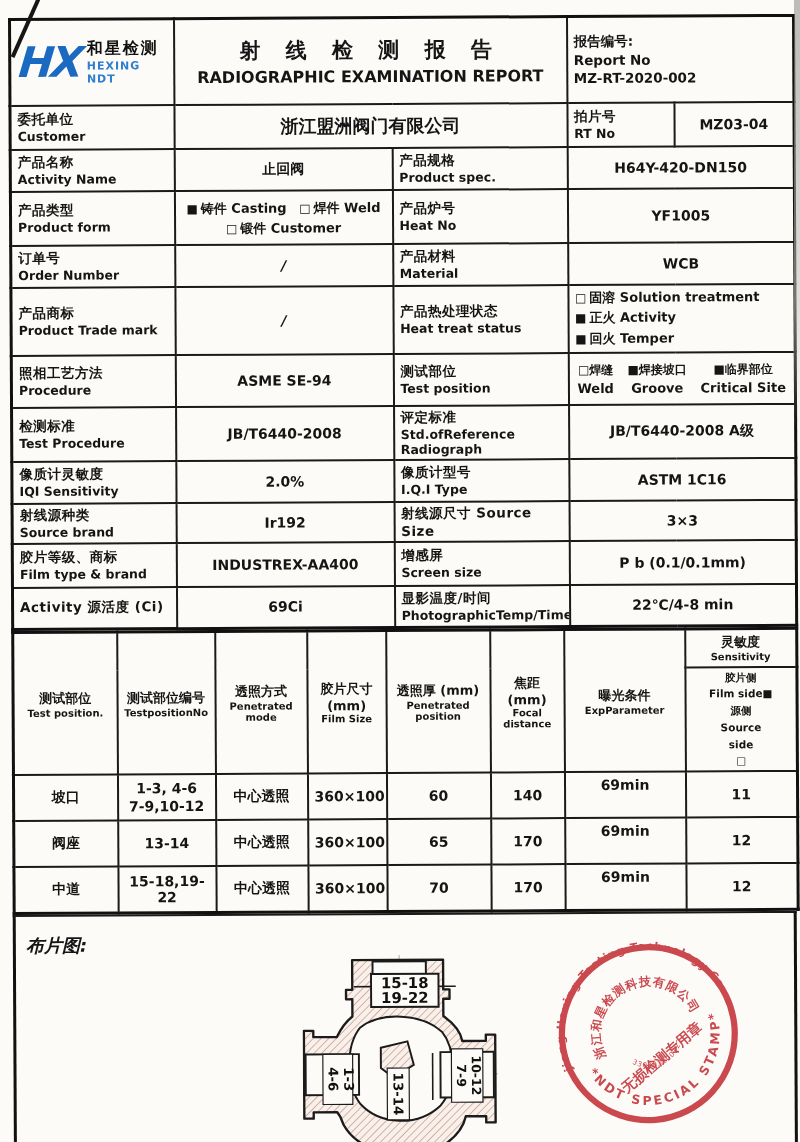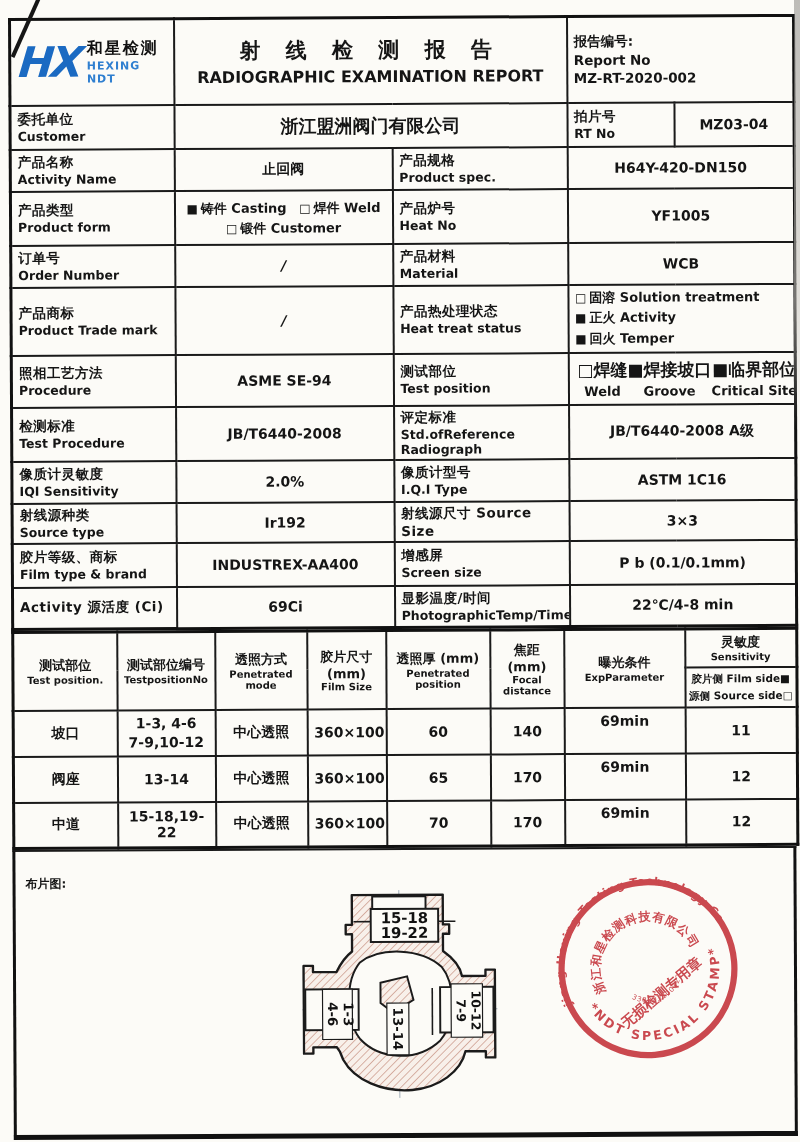--- a/index.html
+++ b/index.html
@@ -41,37 +41,37 @@
   .report-cell { text-align:left; }
   .report-cell span { display:block; font-size:13.5px; line-height:1.35; }
 
   
   .chk { font-size:13px; font-weight:700; white-space:nowrap; }
   .chk .box { font-size:12px; margin-right:3px; }
   .chk-line { text-align:center; }
   .chk-stack .chk { display:block; text-align:left; font-size:13px; line-height:1.55; }
   .pos-grid { display:flex; justify-content:space-between; padding:0 2px; }
   .pos-item { text-align:center; }
-  .pos-item .cnl { font-size:17px; font-weight:700; white-space:nowrap; display:block; }
+  .pos-item .cnl { font-size:12px; font-weight:700; white-space:nowrap; display:block; }
   .pos-item .enl { font-size:13px; font-weight:700; white-space:nowrap; display:block; margin-top:2px; }
 
   
   .exam td { text-align:center; }
   .exam .hcn { display:block; font-size:13px; }
   .exam .hen { display:block; font-size:10px; }
-  .sens-sub { font-size:10.5px; line-height:1.6; padding:1px 3px; }
+  .sens-sub { font-size:10.5px; line-height:1.6; padding:1px 21px; }
   .sens-sub span { display:inline-block; }
   .exam .dval { font-size:14px; }
   .exam .exp { vertical-align:top; padding-top:4px; }
   .exam .pos2 { line-height:1.3; }
 
   
   .diagram-box { position:relative; width:784px; height:290px;
     border:3px solid #111; border-top:2px solid #1a1a1a; border-bottom:5px solid #111; }
-  .diagram-label { position:absolute; left:10px; top:24px; font-size:12px; font-weight:700; }
+  .diagram-label { position:absolute; left:10px; top:17px; font-size:18px; font-weight:700;font-style:italic; }
   .valve-svg { position:absolute; left:286px; top:40px; }
   .stamp-svg { position:absolute; left:534px; top:22px; opacity:.9; }
 </style>
 </head>
 <body>
 
 <div class="scan-corner"></div>
 <div class="scan-edge-right"></div>
 
 <div class="sheet">
@@ -253,21 +253,21 @@
       <td class="lbl">
         <span class="cn">像质计型号</span>
         <span class="en">I.Q.I Type</span>
       </td>
       <td colspan="2" class="val">ASTM 1C16</td>
     </tr>
 
     <tr style="height:40px">
       <td class="lbl">
         <span class="cn">射线源种类</span>
-        <span class="en">Source type</span>
+        <span class="en">Source brand</span>
       </td>
       <td class="val">Ir192</td>
       <td class="lbl">
         <span class="cn">射线源尺寸 Source Size</span>
       </td>
       <td colspan="2" class="val">3×3</td>
     </tr>
 
     <tr style="height:44px">
       <td class="lbl">

